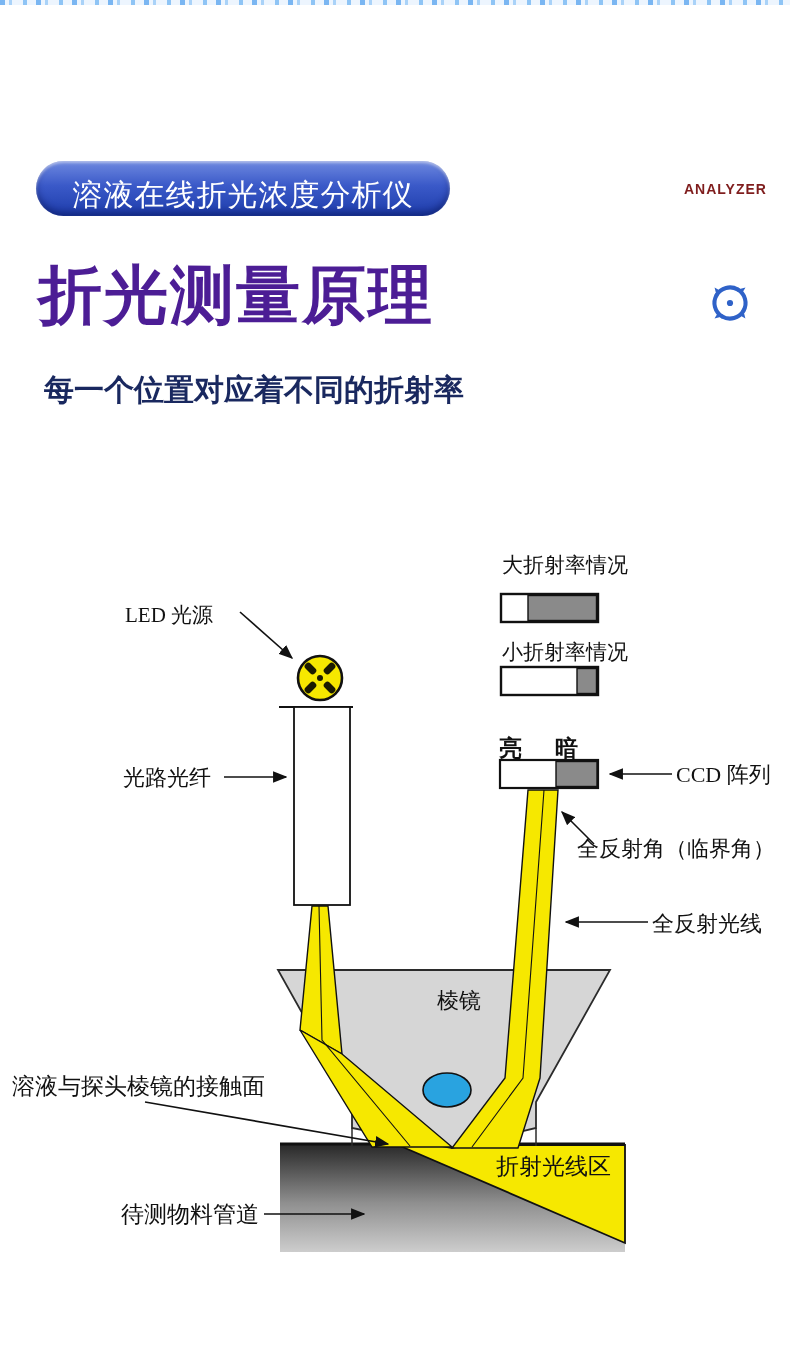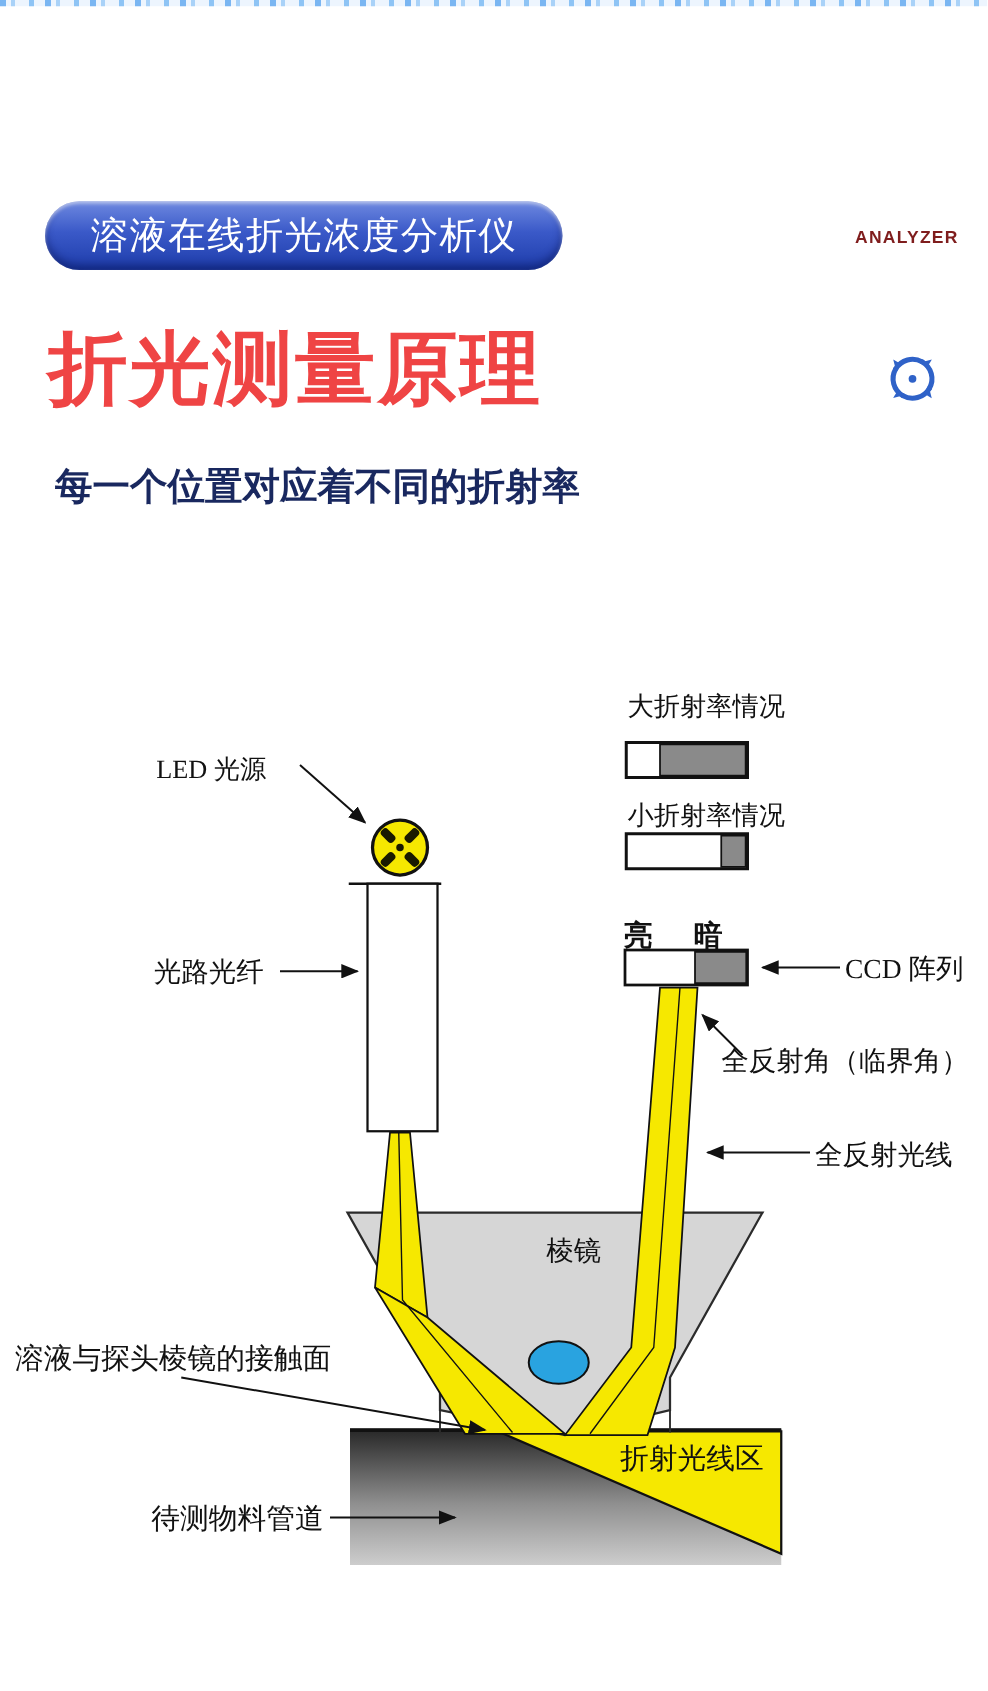--- a/index.html
+++ b/index.html
@@ -8,27 +8,27 @@
 
   
   .top-strip{position:absolute;left:0;top:0;width:790px;height:5px;background-color:#edf5fe;
     background-image:repeating-linear-gradient(90deg,#7ab6f2 0 5px,transparent 5px 9px,
       #a9d2f8 9px 12px,transparent 12px 23px,#8ec4f5 23px 27px,transparent 27px 36px);}
 
   .badge{position:absolute;left:36px;top:161px;width:414px;height:55px;border-radius:28px;
     background:linear-gradient(180deg,#6e89e0 0%,#3a59c8 45%,#1e3dab 100%);
     box-shadow:inset 0 2px 3px rgba(255,255,255,.5), inset 0 -4px 7px rgba(0,10,70,.45);
     color:#ffffff;font-size:30px;font-weight:500;letter-spacing:1px;
-    display:flex;align-items:center;justify-content:center;}
+    display:flex;align-items:flex-end;justify-content:center;}
 
   .brand{position:absolute;left:684px;top:181px;font-size:14px;font-weight:700;
     letter-spacing:1px;color:#7f1d1d;}
 
   .title{position:absolute;left:38px;top:258px;margin:0;font-size:64px;line-height:74px;
-    font-weight:900;color:#ef4444;letter-spacing:2px;}
+    font-weight:900;color:#4c1d95;letter-spacing:2px;}
 
   .title-icon{position:absolute;left:699px;top:272px;width:62px;height:62px;}
 
   .subtitle{position:absolute;left:44px;top:366px;font-size:30px;line-height:47px;
     font-weight:700;color:#19285f;}
 
   .diagram{position:absolute;left:0;top:530px;}
   .dlab{font-family:"Liberation Serif","DejaVu Serif",serif;fill:#111111;}
 </style>
 </head>

